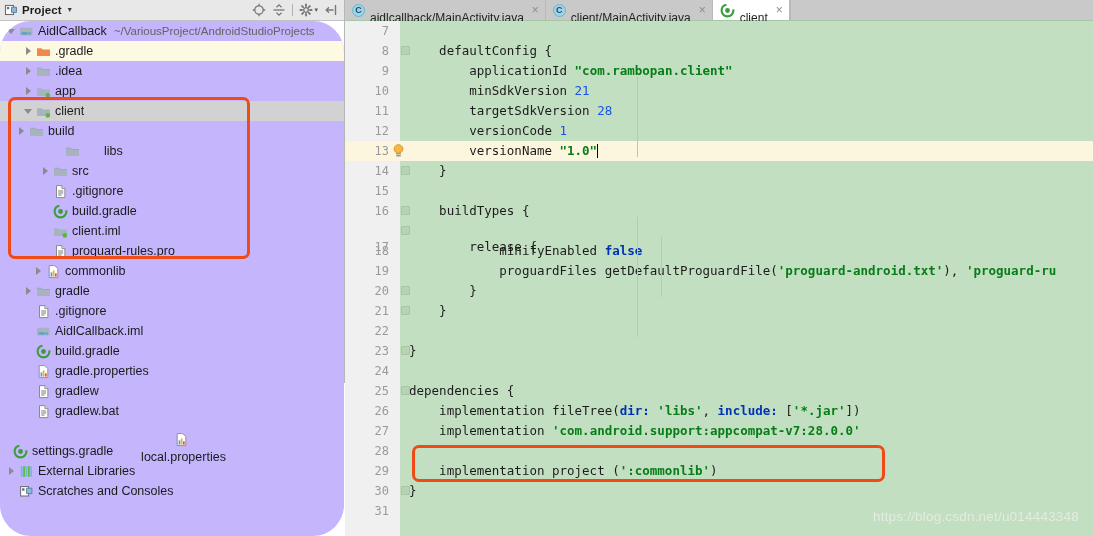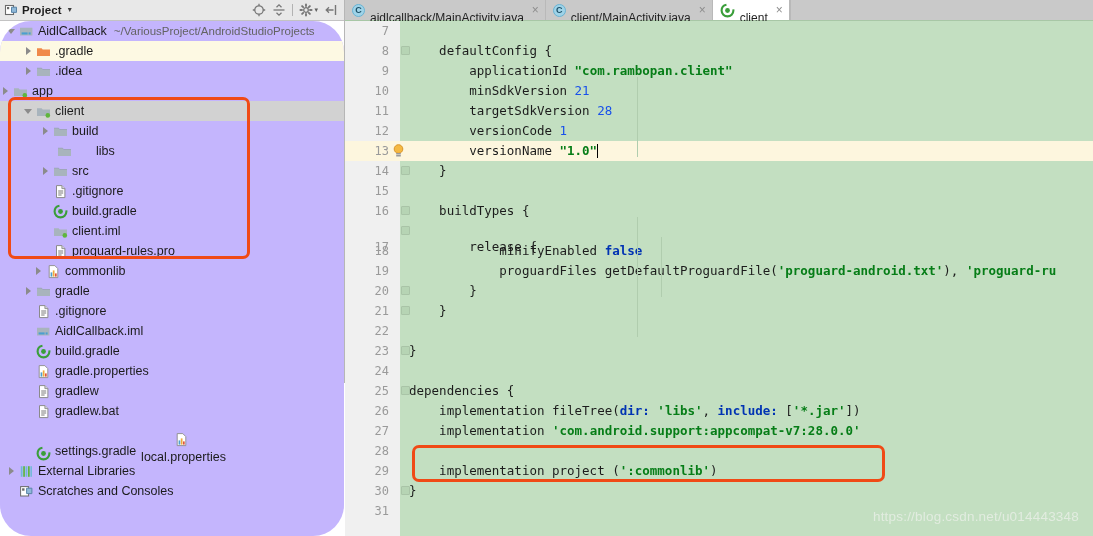--- a/index.html
+++ b/index.html
@@ -261,45 +261,45 @@
           <span class="label">.gradle</span>
         </div>
         <div class="row" style="padding-left: 23px;">
           <span class="arrow closed"></span>
           <span class="ico"><svg width="15" height="15" viewBox="0 0 15 15">
               <path d="M1 4.2h4.6l1.1 1.3H14v6.4H1z" fill="#a8b4bd"></path>
               <path d="M1 4.2h4.6l1.1 1.3H14" fill="none" stroke="#93a0aa" stroke-width=".7"></path>
             </svg></span>
           <span class="label">.idea</span>
         </div>
-        <div class="row" style="">
+        <div class="row" style="padding-left: 23px;">
           <span class="arrow closed"></span>
           <span class="ico"><svg width="15" height="15" viewBox="0 0 15 15">
               <path d="M1 4.2h4.6l1.1 1.3H14v6.4H1z" fill="#a8b4bd"></path>
               <circle cx="11.8" cy="11.4" r="2.3" fill="#5fb63d"></circle>
             </svg></span>
           <span class="label">app</span>
         </div>
         <div class="row selected" style="padding-left: 23px;">
           <span class="arrow open"></span>
           <span class="ico"><svg width="15" height="15" viewBox="0 0 15 15">
               <path d="M1 4.2h4.6l1.1 1.3H14v6.4H1z" fill="#a8b4bd"></path>
               <circle cx="11.8" cy="11.4" r="2.3" fill="#5fb63d"></circle>
             </svg></span>
           <span class="label">client</span>
         </div>
-        <div class="row" style="padding-left: 40px;">
+        <div class="row" style="padding-left: 16px;">
           <span class="arrow closed"></span>
           <span class="ico"><svg width="15" height="15" viewBox="0 0 15 15">
               <path d="M1 4.2h4.6l1.1 1.3H14v6.4H1z" fill="#a8b4bd"></path>
               <path d="M1 4.2h4.6l1.1 1.3H14" fill="none" stroke="#93a0aa" stroke-width=".7"></path>
             </svg></span>
           <span class="label">build</span>
         </div>
-        <div class="row" style="padding-left: 24px; gap: 20px;">
+        <div class="row" style="padding-left: 32px; gap: 20px;">
           <span class="arrow none"></span>
           <span class="ico"><svg width="15" height="15" viewBox="0 0 15 15">
               <path d="M1 4.2h4.6l1.1 1.3H14v6.4H1z" fill="#a8b4bd"></path>
               <path d="M1 4.2h4.6l1.1 1.3H14" fill="none" stroke="#93a0aa" stroke-width=".7"></path>
             </svg></span>
           <span class="label">libs</span>
         </div>
         <div class="row" style="padding-left: 40px;">
           <span class="arrow closed"></span>
           <span class="ico"><svg width="15" height="15" viewBox="0 0 15 15">
@@ -427,21 +427,21 @@
         <div class="row" style="padding-left: 23px; flex-direction: column;">
           <span class="arrow none"></span>
           <span class="ico"><svg width="15" height="15" viewBox="0 0 15 15">
               <path d="M3.2 1.6h5.6l3 3v9H3.2z" fill="#fff" stroke="#8a8a8a" stroke-width=".9"></path>
               <rect x="4.6" y="8.4" width="1.7" height="4.2" fill="#4a9fd0"></rect>
               <rect x="6.8" y="6.4" width="1.7" height="6.2" fill="#f0a93c"></rect>
               <rect x="9" y="9.4" width="1.7" height="3.2" fill="#e0533c"></rect>
             </svg></span>
           <span class="label">local.properties</span>
         </div>
-        <div class="row" style="padding-left: 23px; align-items: flex-end;">
+        <div class="row" style="">
           <span class="arrow none"></span>
           <span class="ico"><svg width="15" height="15" viewBox="0 0 15 15">
               <circle cx="7.5" cy="7.5" r="5.9" fill="none" stroke="#3a9e3a" stroke-width="2.1" stroke-dasharray="26 9"></circle>
               <circle cx="7.5" cy="7.5" r="2.4" fill="#3a9e3a"></circle>
             </svg></span>
           <span class="label">settings.gradle</span>
         </div>
         <div class="row" style="padding-left: 6px;">
           <span class="arrow closed"></span>
           <span class="ico"><svg width="15" height="15" viewBox="0 0 15 15">

